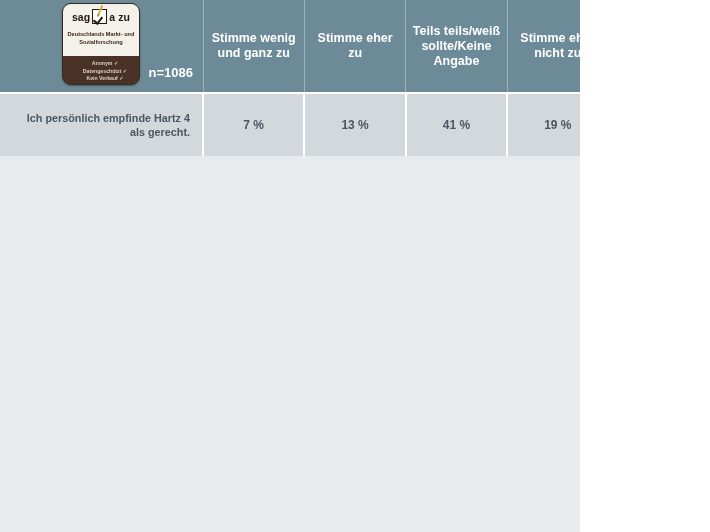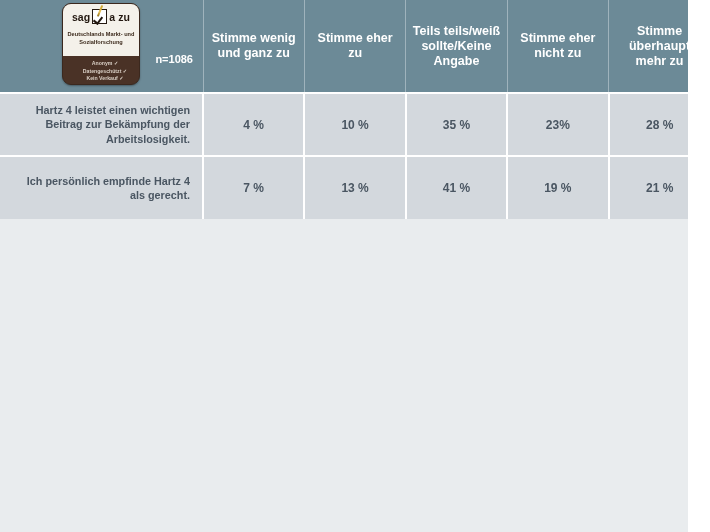--- a/index.html
+++ b/index.html
@@ -4,21 +4,21 @@
 <style>
   html, body {
     margin: 0;
     padding: 0;
     background: #ffffff;
   }
   body {
     font-family: "Liberation Sans", sans-serif;
   }
   #page {
-    width: 688px;
+    width: 580px;
     height: 532px;
     position: relative;
     overflow: hidden;
     background: #e9ecee;
     box-sizing: border-box;
   }
   table.survey {
     width: 710px;
     border-collapse: collapse;
     table-layout: fixed;
@@ -129,23 +129,23 @@
   .logo-bottom {
     padding: 4px 0 0 8px;
     color: #d9cfc5;
     font-size: 5.2px;
     line-height: 7.6px;
   }
   .logo-bottom div { white-space: nowrap; }
   .logo-n {
     position: absolute;
     right: 10px;
-    bottom: 27px;
+    bottom: 12px;
     color: #ffffff;
-    font-size: 11px;
+    font-size: 13px;
     font-weight: bold;
     margin-top: 18px;
   }
 
   
   tbody tr { height: 63px; }
   tbody tr.alt td { background: #d3d8dd; }
   tbody tr td { background: #eceef0; }
 
   td.lbl {
@@ -209,28 +209,20 @@
         </th>
         <th class="hdr">Stimme wenig und ganz zu</th>
         <th class="hdr">Stimme eher zu</th>
         <th class="hdr">Teils teils/weiß sollte/Keine Angabe</th>
         <th class="hdr">Stimme eher nicht zu</th>
         <th class="hdr">Stimme überhaupt mehr zu</th>
       </tr>
     </thead>
     <tbody>
       <tr class="alt">
-        <td class="lbl">Hartz 4 leistet einen wichtigen Beitrag zur Bekämpfung der Arbeitslosigkeit.</td>
-        <td class="val">4 %</td>
-        <td class="val">10 %</td>
-        <td class="val">35 %</td>
-        <td class="val">23%</td>
-        <td class="val">28 %</td>
-      </tr>
-      <tr class="alt">
         <td class="lbl">Ich persönlich empfinde Hartz 4 als gerecht.</td>
         <td class="val">7 %</td>
         <td class="val">13 %</td>
         <td class="val">41 %</td>
         <td class="val">19 %</td>
         <td class="val">21 %</td>
       </tr>
     </tbody>
   </table>
 </div>

